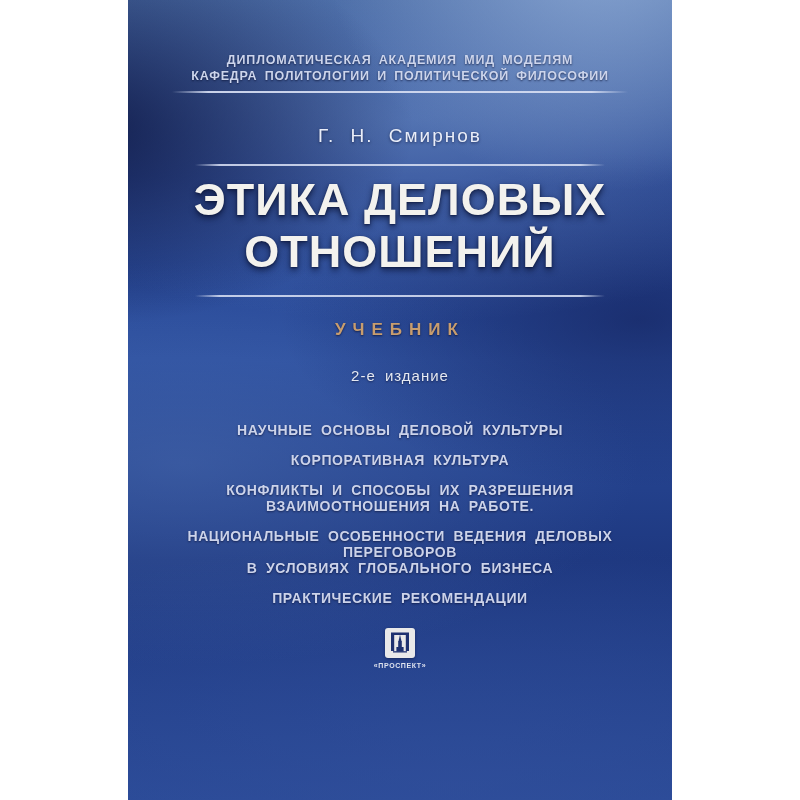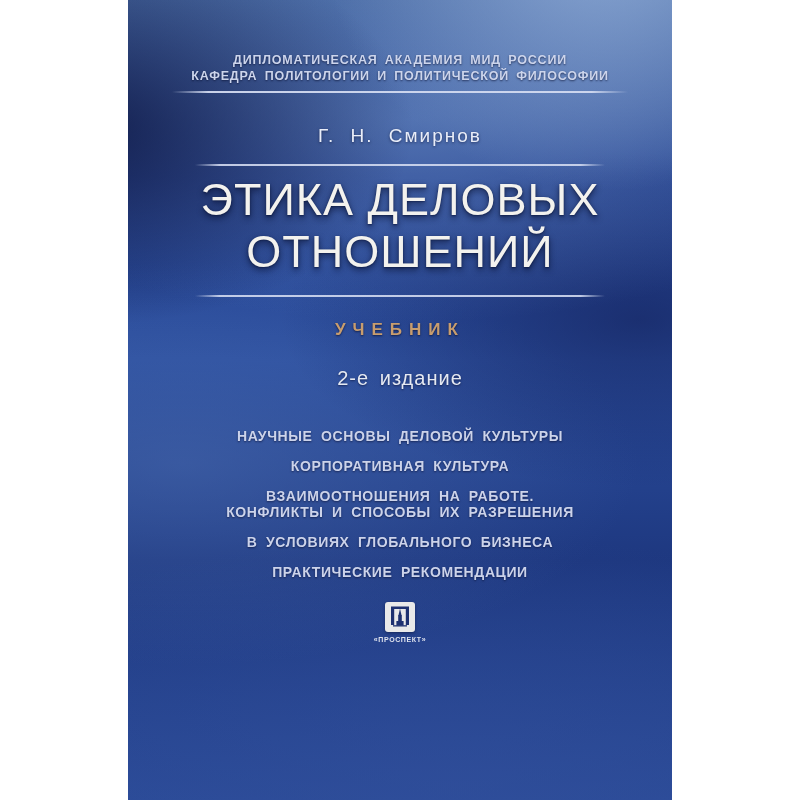--- a/index.html
+++ b/index.html
@@ -49,37 +49,37 @@
     text-shadow: 0 1px 3px rgba(8,14,46,.6);
   }
   .title-rule {
     width: 410px; height: 2px;
     margin: 17px auto 0 auto;
     background: linear-gradient(90deg, rgba(210,218,240,0), rgba(210,218,240,.9) 6%, rgba(210,218,240,.9) 94%, rgba(210,218,240,0));
   }
   .book-title {
     margin-top: 8px;
     font-size: 45px;
-    font-weight: normal;
+    font-weight: bold;
     line-height: 52px;
     letter-spacing: 1px;
     color: #f3f2ee;
     text-shadow: 0 3px 6px rgba(8,16,48,.75), 0 1px 2px rgba(8,16,48,.6);
   }
   .book-type {
     margin-top: 23px;
     font-size: 17px;
     font-weight: bold;
     letter-spacing: 7px;
     color: #c89d6e;
     text-shadow: 0 1px 2px rgba(8,14,46,.7);
   }
   .edition {
     margin-top: 27px;
-    font-size: 20px;
+    font-size: 15px;
     letter-spacing: 1px;
     word-spacing: 4px;
     color: #e5e9f2;
     text-shadow: 0 1px 2px rgba(8,14,46,.6);
     text-align: center;
   }
   .topics {
     margin-top: 38px;
   }
   .topic {
@@ -110,21 +110,21 @@
     letter-spacing: .6px;
     color: #dfe3ee;
   }
 </style>
 </head>
 <body>
 
 <div class="cover">
 
   <div class="institution">
-    <div>ДИПЛОМАТИЧЕСКАЯ АКАДЕМИЯ МИД РОССИИ</div>
+    <div>ДИПЛОМАТИЧЕСКАЯ АКАДЕМИЯ МИД МОДЕЛЯМ</div>
     <div>КАФЕДРА ПОЛИТОЛОГИИ И ПОЛИТИЧЕСКОЙ ФИЛОСОФИИ</div>
   </div>
   <div class="institution-rule"></div>
 
   <div class="author">Г. Н. Смирнов</div>
 
   <div class="title-rule"></div>
   <div class="book-title">
     <div>ЭТИКА ДЕЛОВЫХ</div>
     <div>ОТНОШЕНИЙ</div>
@@ -136,24 +136,25 @@
   <div class="edition">2-е издание</div>
 
   <div class="topics">
       <div class="topic">
         <div>НАУЧНЫЕ ОСНОВЫ ДЕЛОВОЙ КУЛЬТУРЫ</div>
       </div>
       <div class="topic">
         <div>КОРПОРАТИВНАЯ КУЛЬТУРА</div>
       </div>
       <div class="topic">
+        <div>КОНФЛИКТЫ И СПОСОБЫ ИХ РАЗРЕШЕНИЯ</div>
         <div>ВЗАИМООТНОШЕНИЯ НА РАБОТЕ.</div>
-        <div>КОНФЛИКТЫ И СПОСОБЫ ИХ РАЗРЕШЕНИЯ</div>
       </div>
       <div class="topic">
+        <div>НАЦИОНАЛЬНЫЕ ОСОБЕННОСТИ ВЕДЕНИЯ ДЕЛОВЫХ ПЕРЕГОВОРОВ</div>
         <div>В УСЛОВИЯХ ГЛОБАЛЬНОГО БИЗНЕСА</div>
       </div>
       <div class="topic">
         <div>ПРАКТИЧЕСКИЕ РЕКОМЕНДАЦИИ</div>
       </div>
     </div>
 
   <div class="publisher">
     <div class="publisher-square">
       <svg viewBox="0 0 30 30" xmlns="http://www.w3.org/2000/svg">

